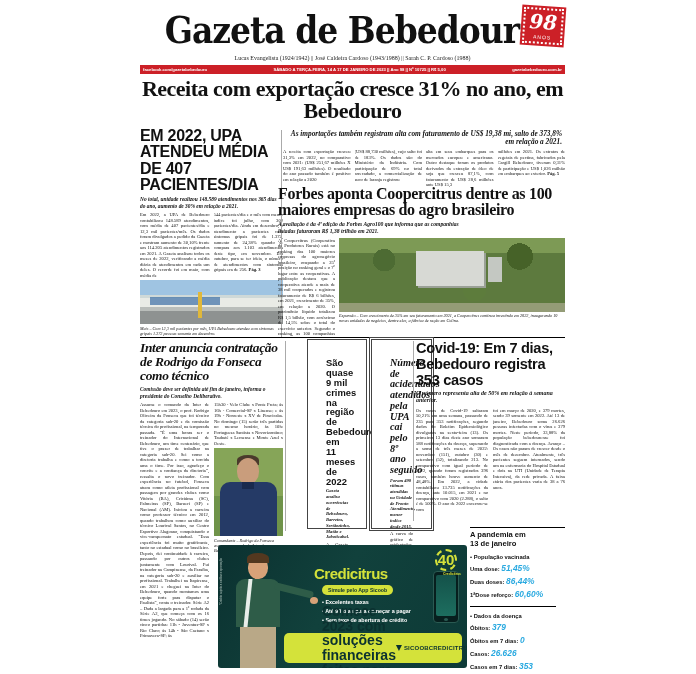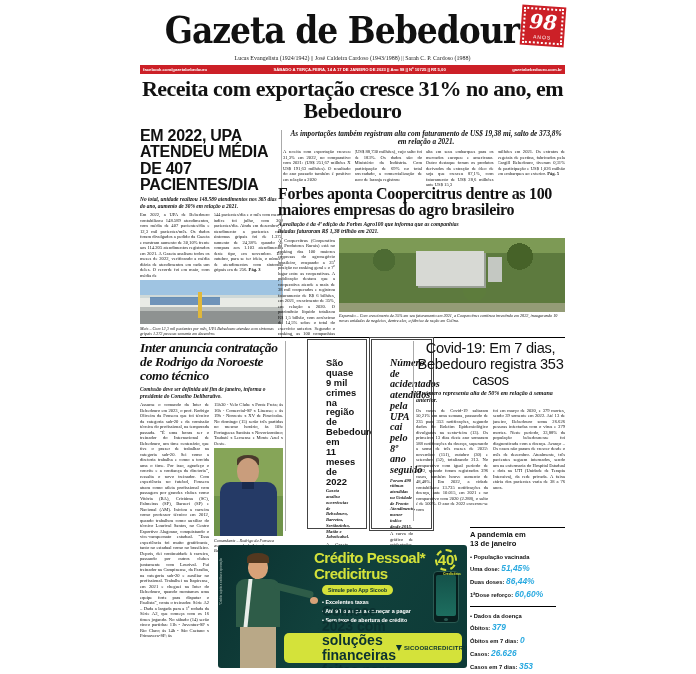--- a/index.html
+++ b/index.html
@@ -17,21 +17,21 @@
   .stamp .num { font-family:"DejaVu Serif", serif; font-style:italic; font-weight:bold; font-size:20px; line-height:24px; }
   .stamp .lbl { font-family:"Liberation Sans", sans-serif; font-size:5px; letter-spacing:1px; }
   .founders { position:absolute; top:47px; width:100%; text-align:center; font-size:6px; color:#222; }
   .infobar { position:absolute; top:57px; left:0; width:100%; height:9px; background:#cc2027;
     color:#fff; display:flex; align-items:center; justify-content:space-between;
     font-family:"Liberation Sans", sans-serif; font-weight:bold; font-size:4.2px; padding:0 3px; }
 
   
   .lead-headline { position:absolute; top:70px; left:0; width:100%; text-align:center;
     font-weight:bold; font-size:22px; line-height:0.98; letter-spacing:-0.5px; }
-  .lead-deck { position:absolute; top:122px; left:150px; width:272px; text-align:center;
+  .lead-deck { position:absolute; top:122px; left:150px; width:272px; text-align:right;
     font-weight:bold; font-style:italic; font-size:7.3px; line-height:1.15; }
   .lead-cols { position:absolute; top:141px; left:143px; width:282px; height:42px;
     display:flex; gap:4px; }
   .bodytext { font-size:4.6px; line-height:1.2; text-align:justify; overflow:hidden; }
   .lead-cols .bodytext { flex:1; height:42px; }
   .pageref { font-weight:bold; font-size:4.8px; text-align:right; }
   .pageref-inline { font-weight:bold; }
 
   
   .upa { position:absolute; top:120px; left:0; width:143px; }
@@ -85,21 +85,21 @@
 
   .colbox { position:absolute; top:331px; border:1px solid #444; padding:18px; background:#fff;margin-left:20px; }
   .crimes { left:147px; width:60px; height:190px; }
   .acid   { left:211px; width:61px; height:190px; border:1px solid #444; outline:1px solid #444; outline-offset:1px; }
   .box-headline-sans { font-family:"Liberation Sans", sans-serif; font-weight:bold; font-size:9.4px; line-height:1.05; }
   .box-headline-it { font-weight:bold; font-style:italic; font-size:10.2px; line-height:1.05; }
   .box-subhead { font-weight:bold; font-style:italic; font-size:4.6px; line-height:1.25; margin-top:2px; }
   .colbox .bodytext { margin-top:2px; height:108px; }
 
   .covid { position:absolute; top:333px; left:276px; width:149px; }
-  .covid-headline { font-family:"Liberation Sans", sans-serif; font-weight:normal; font-size:14.6px; line-height:1.08; letter-spacing:-0.3px;text-align:center; }
+  .covid-headline { font-family:"Liberation Sans", sans-serif; font-weight:bold; font-size:14.6px; line-height:1.08; letter-spacing:-0.3px; }
   .covid-subhead { font-weight:bold; font-style:italic; font-size:6px; line-height:1.2; margin-top:2px; }
   .covid-cols { display:flex; gap:5px; margin-top:3px; }
   .covid-cols .bodytext { flex:1; height:116px; }
 
   
   .pandemia { position:absolute; top:519px; left:330px; width:95px; }
   .pandemia .topline { border-top:1px solid #000; margin-bottom:3px; }
   .pandemia-title { font-family:"Liberation Sans", sans-serif; font-weight:bold; font-size:7.6px; line-height:1.15; width:60px; }
   .pan-sec { font-family:"Liberation Sans", sans-serif; font-weight:bold; font-size:5.8px; margin-top:6px; }
   .pan-row { font-family:"Liberation Sans", sans-serif; font-weight:bold; font-size:5.8px; margin-top:3px; }
@@ -205,21 +205,21 @@
           <div class="road"></div>
         </div>
         <div class="caption">Expansão – Com crescimento de 35% em seu faturamento em 2021, a Coopercitrus continua investindo em 2022, inaugurando 10 novas unidades de negócios, dentre elas, a fábrica de ração em Colina.</div>
       </div>
     </div>
   </div>
 
   <div class="hrule" style="top:329px;"></div>
 
   <div class="inter">
-    <div class="inter-headline">Inter anuncia contratação de Rodrigo da Noroeste como técnico</div>
+    <div class="inter-headline">Inter anuncia contratação de Rodrigo da Fonseca como técnico</div>
     <div class="subhead-sm">Comissão deve ser definida até fim de janeiro, informa o presidente do Conselho Deliberativo.</div>
     <div class="inter-cols">
       <div class="inter-col1 bodytext">Assume o comando da Inter de Bebedouro em 2023, o prof. Rodrigo Oliveira da Fonseca que foi técnico da categoria sub-20 e da comissão técnica do profissional, na temporada passada. “É uma honra ser o treinador do Internacional de Bebedouro, um time centenário, que tive o prazer de trabalhar na categoria sub-20. Sei como a diretoria trabalha e como a torcida ama o time. Por isso, agradeço o convite e a confiança da diretoria”, ressalta o novo treinador. Com experiência no futebol, Fonseca atuou como atleta profissional com passagem por grandes clubes como Vitória (BA), Criciúma (SC), Palmeiras (SP), Barueri (SP) e Nacional (AM). Iniciou a carreira como professor técnico em 2012, quando trabalhou como auxiliar do técnico Lourival Santos, no Centro Esportivo Alagoano, conquistando o vice-campeonato estadual. “Essa experiência foi muito gratificante, tanto no estadual como no brasileiro. Depois, dei continuidade à carreira, passando por outros clubes juntamente com Lourival. Fui treinador na Campinense, da Paraíba, na categoria sub-20 e auxiliar no profissional. Trabalhei na Itapirense, em 2021 e cheguei na Inter do Bebedouro, quando montamos uma equipe forte para disputar o Paulista”, conta o treinador. Série A2 – Dada a largada para a 1ª rodada da Série A2, que começa com os 16 times jogando. No sábado (14) serão cinco partidas: 11h - Juventus-SP x Rio Claro; às 14h - São Caetano x Primavera-SP; às</div>
       <div class="inter-col2">
         <div class="bodytext">15h30 - Velo Clube x Ponte Preta; às 16h - Comercial-SP x Linense; e às 19h - Noroeste x XV de Piracicaba. No domingo (15) serão três partidas no mesmo horário, às 10h: Portuguesa Santista x Novorizontino; Taubaté x Lemense e Monte Azul x Oeste.</div>
         <div class="photo fonseca-photo">
           <div class="hair"></div>
           <div class="head"></div>
           <div class="body"></div>
           <div class="collar"></div>
@@ -300,21 +300,20 @@
     <div class="legal">*Crédito sujeito a análise e aprovação</div>
     <div class="ad-man">
       <div class="torso"></div>
       <div class="stripe"></div>
       <div class="arm"></div>
       <div class="hand"></div>
       <div class="legs"></div>
       <div class="head"></div>
       <div class="hair"></div>
     </div>
-    <div class="ad-head1">Crédito Pessoal*</div>
     <div class="ad-head2">Credicitrus</div>
     <div class="ad-btn">Simule pelo App Sicoob</div>
     <div class="ad-bullets">
       <div>• Excelentes taxas</div>
       <div>• Até 90 dias para começar a pagar</div>
       <div>• Sem taxa de abertura de crédito</div>
     </div>
     <div class="ad-phone">
       <div class="screen"></div>
       <div class="dot"></div>

